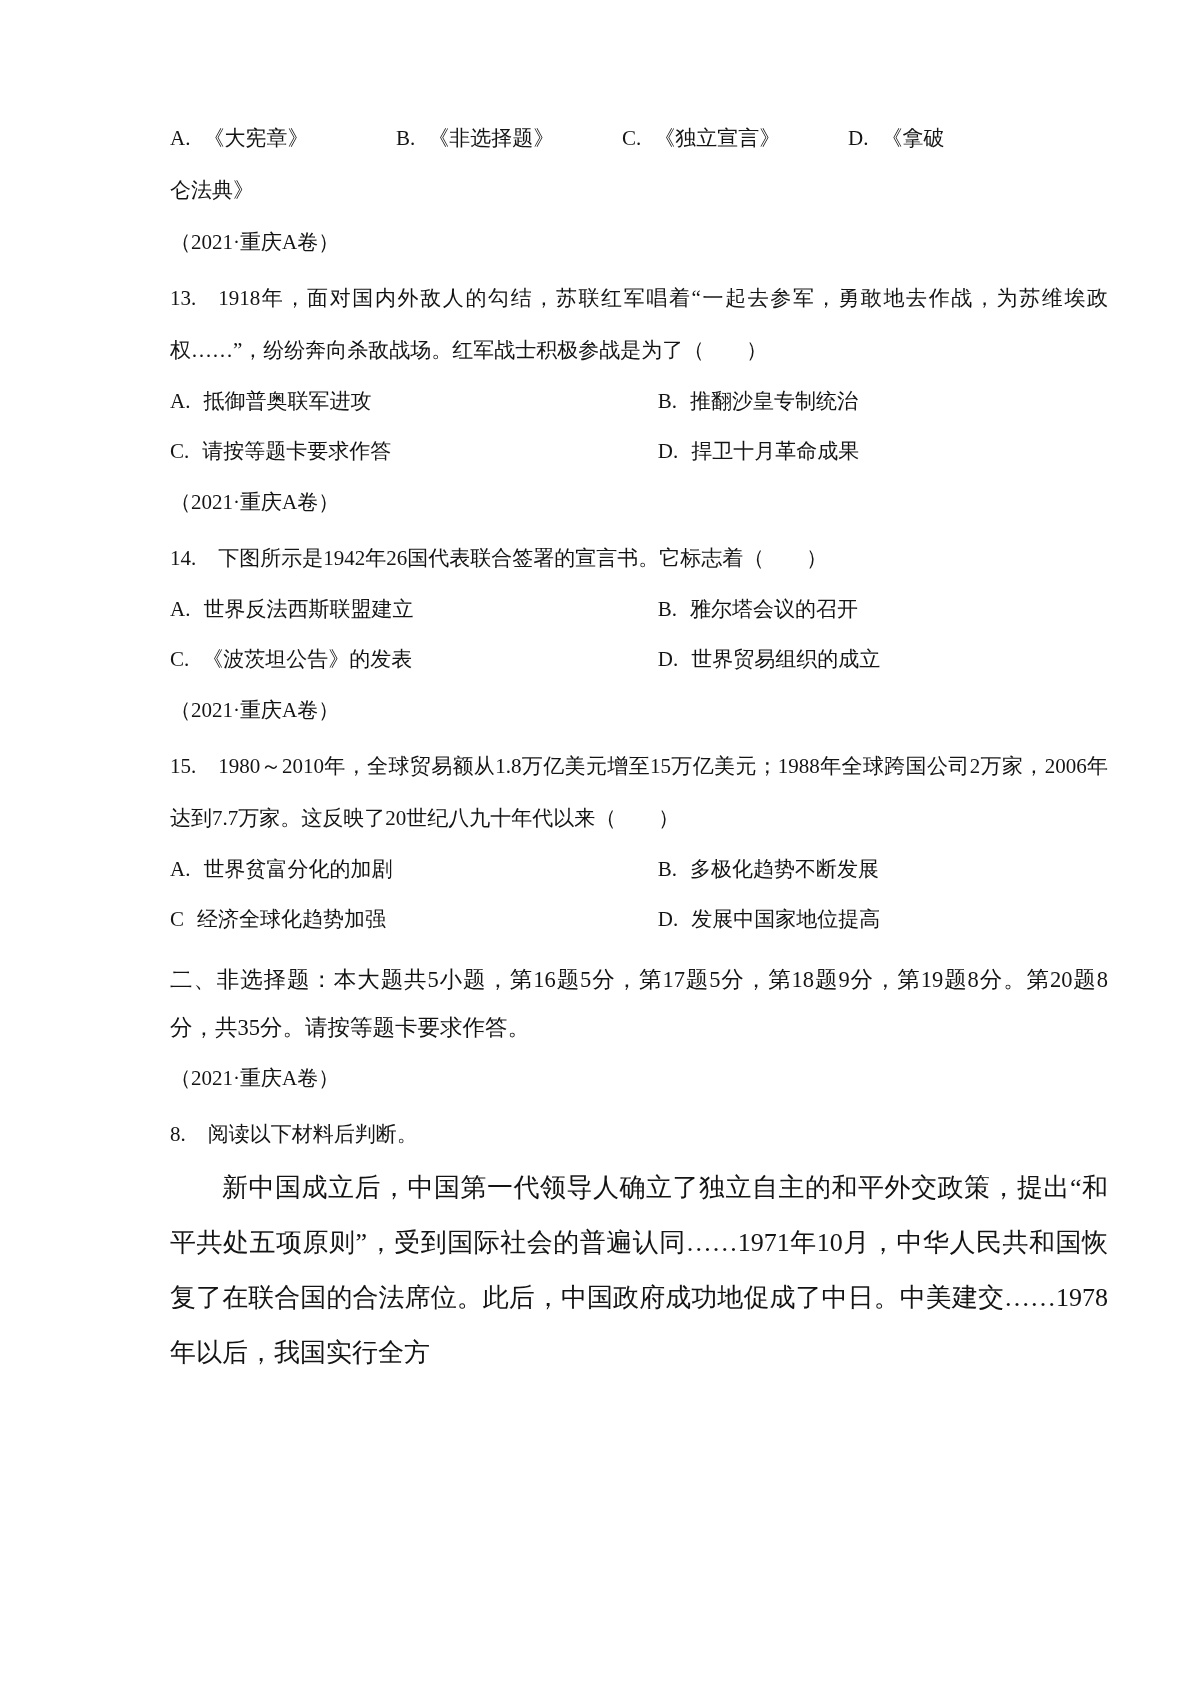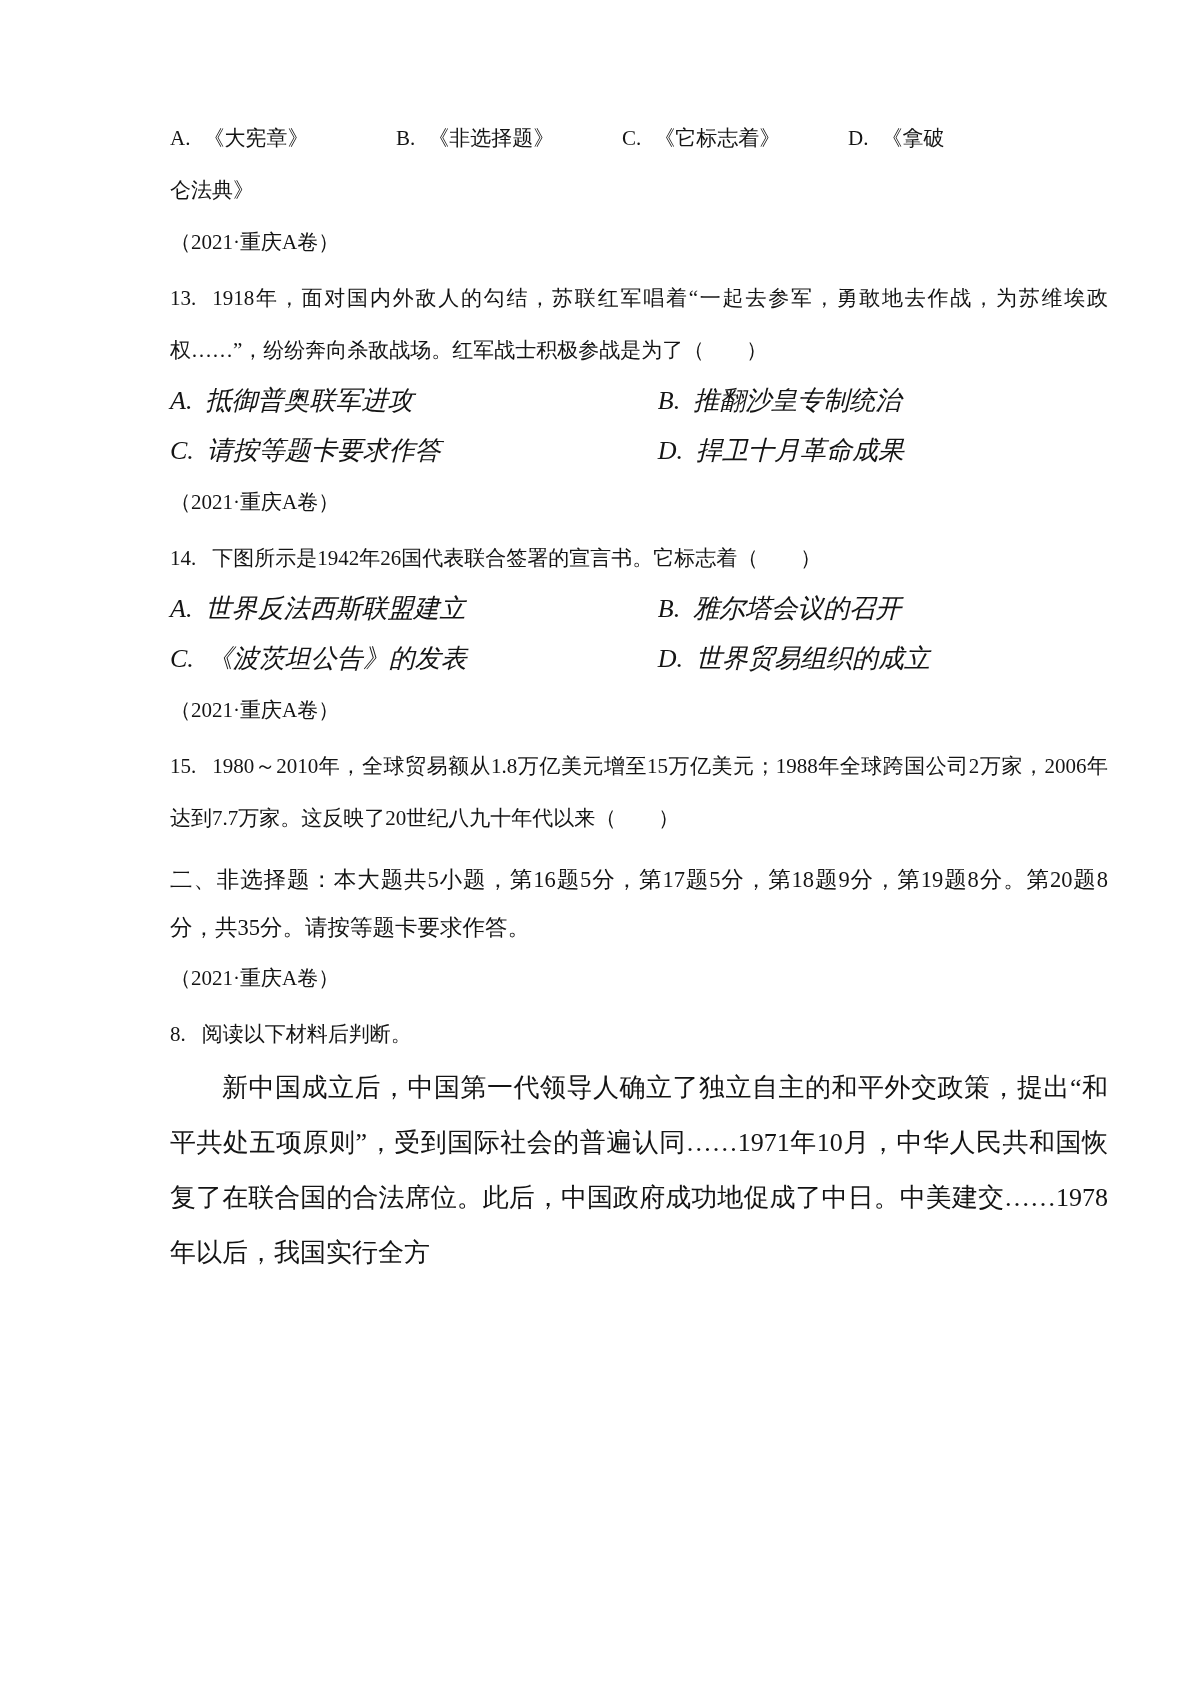--- a/index.html
+++ b/index.html
@@ -12,33 +12,32 @@
     width: 1200px;
     height: 1698px;
     margin: 0 auto;
     background: #ffffff;
     padding: 112px 92px 40px 170px;
     overflow: hidden;
     position: relative;
   }
   .t, .source { font-size: 21px; line-height: 52px; }
   .stem { font-size: 21px; line-height: 52px; text-align: justify; margin-top: 4px; }
-  .q-num { display: inline-block; margin-right: 16px; }
+  .q-num { display: inline-block; margin-right: 22px; }
   .opts4 {
     display: grid;
     grid-template-columns: 226px 226px 226px auto;
     font-size: 21px;
     line-height: 52px;
   }
   .opts2 {
     display: grid;
     grid-template-columns: 52% 48%;
-    font-size: 26px;
+    font-size: 21px;
     line-height: 50px;
-    font-style: italic;
   }
   .opt-letter { display: inline-block; margin-right: 13px; }
   .sec-head {
     font-size: 22.5px;
     font-weight: 400;
     line-height: 48px;
     margin-top: 12px;
     text-align: justify;
   }
   .para {
@@ -74,21 +73,21 @@
   }
 </style>
 </head>
 <body>
 
 <div class="page">
 
   <div class="opts4">
     <div><span class="opt-letter">A.</span><span>《大宪章》</span></div>
     <div><span class="opt-letter">B.</span><span>《非选择题》</span></div>
-    <div><span class="opt-letter">C.</span><span>《它标志着》</span></div>
+    <div><span class="opt-letter">C.</span><span>《独立宣言》</span></div>
     <div><span class="opt-letter">D.</span><span>《拿破</span></div>
   </div>
   <div class="t">仑法典》</div>
   <div class="source">（2021·重庆A卷）</div>
 
   <div class="stem">
     <span class="q-num">13.</span><span>1918年，面对国内外敌人的勾结，苏联红军唱着“一起去参军，勇敢地去作战，为苏维埃政权……”，纷纷奔向杀敌战场。红军战士积极参战是为了（　　）</span>
   </div>
   <div class="opts2">
     <div><span class="opt-letter">A.</span><span>抵御普奥联军进攻</span></div>
@@ -107,20 +106,26 @@
     <div><span class="opt-letter">A.</span><span>世界反法西斯联盟建立</span></div>
     <div><span class="opt-letter">B.</span><span>雅尔塔会议的召开</span></div>
     <div><span class="opt-letter">C.</span><span>《波茨坦公告》的发表</span></div>
     <div><span class="opt-letter">D.</span><span>世界贸易组织的成立</span></div>
   </div>
   <div class="source">（2021·重庆A卷）</div>
 
   <div class="stem">
     <span class="q-num">15.</span><span>1980～2010年，全球贸易额从1.8万亿美元增至15万亿美元；1988年全球跨国公司2万家，2006年达到7.7万家。这反映了20世纪八九十年代以来（　　）</span>
   </div>
+  <div class="opts2">
+    <div><span class="opt-letter">A.</span><span>世界贫富分化的加剧</span></div>
+    <div><span class="opt-letter">B.</span><span>多极化趋势不断发展</span></div>
+    <div><span class="opt-letter">C</span><span>经济全球化趋势加强</span></div>
+    <div><span class="opt-letter">D.</span><span>发展中国家地位提高</span></div>
+  </div>
 
   <div class="sec-head">二、非选择题：本大题共5小题，第16题5分，第17题5分，第18题9分，第19题8分。第20题8分，共35分。请按等题卡要求作答。</div>
   <div class="source">（2021·重庆A卷）</div>
 
   <div class="stem">
     <span class="q-num">8.</span><span>阅读以下材料后判断。</span>
   </div>
   <div class="para">新中国成立后，中国第一代领导人确立了独立自主的和平外交政策，提出“和平共处五项原则”，受到国际社会的普遍认同……1971年10月，中华人民共和国恢复了在联合国的合法席位。此后，中国政府成功地促成了中日。中美建交……1978年以后，我国实行全方</div>
 
 </div>

